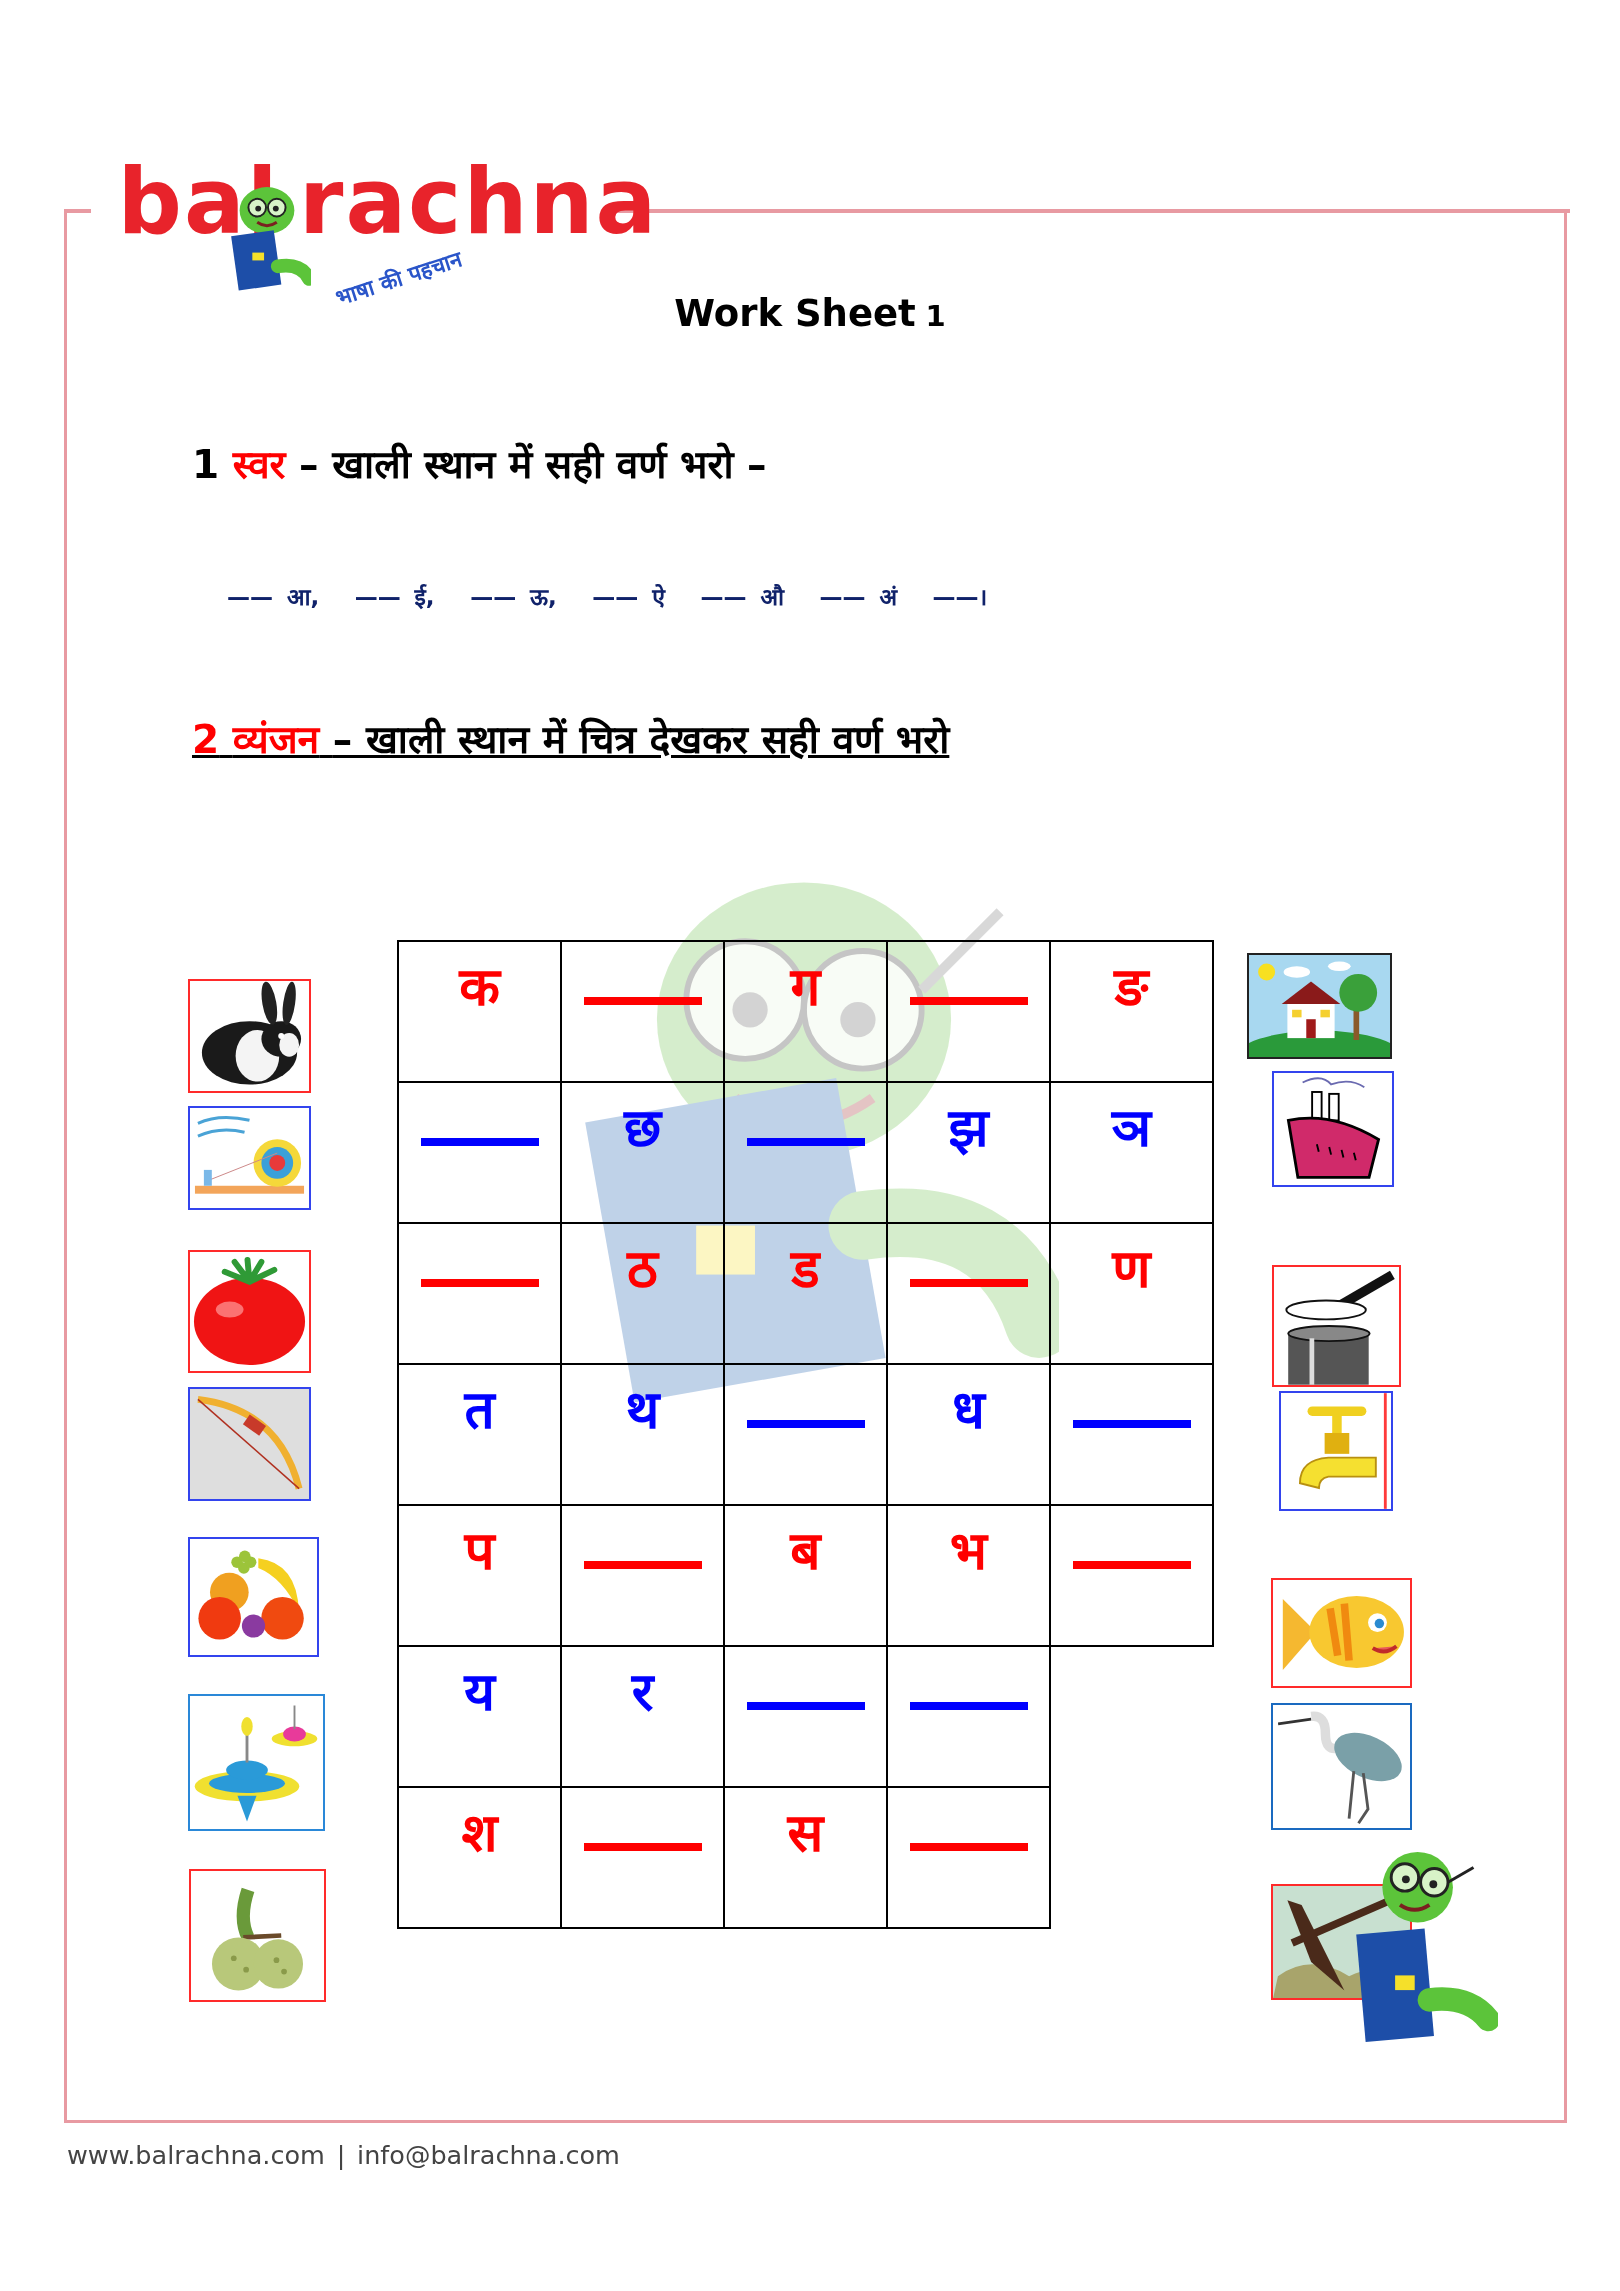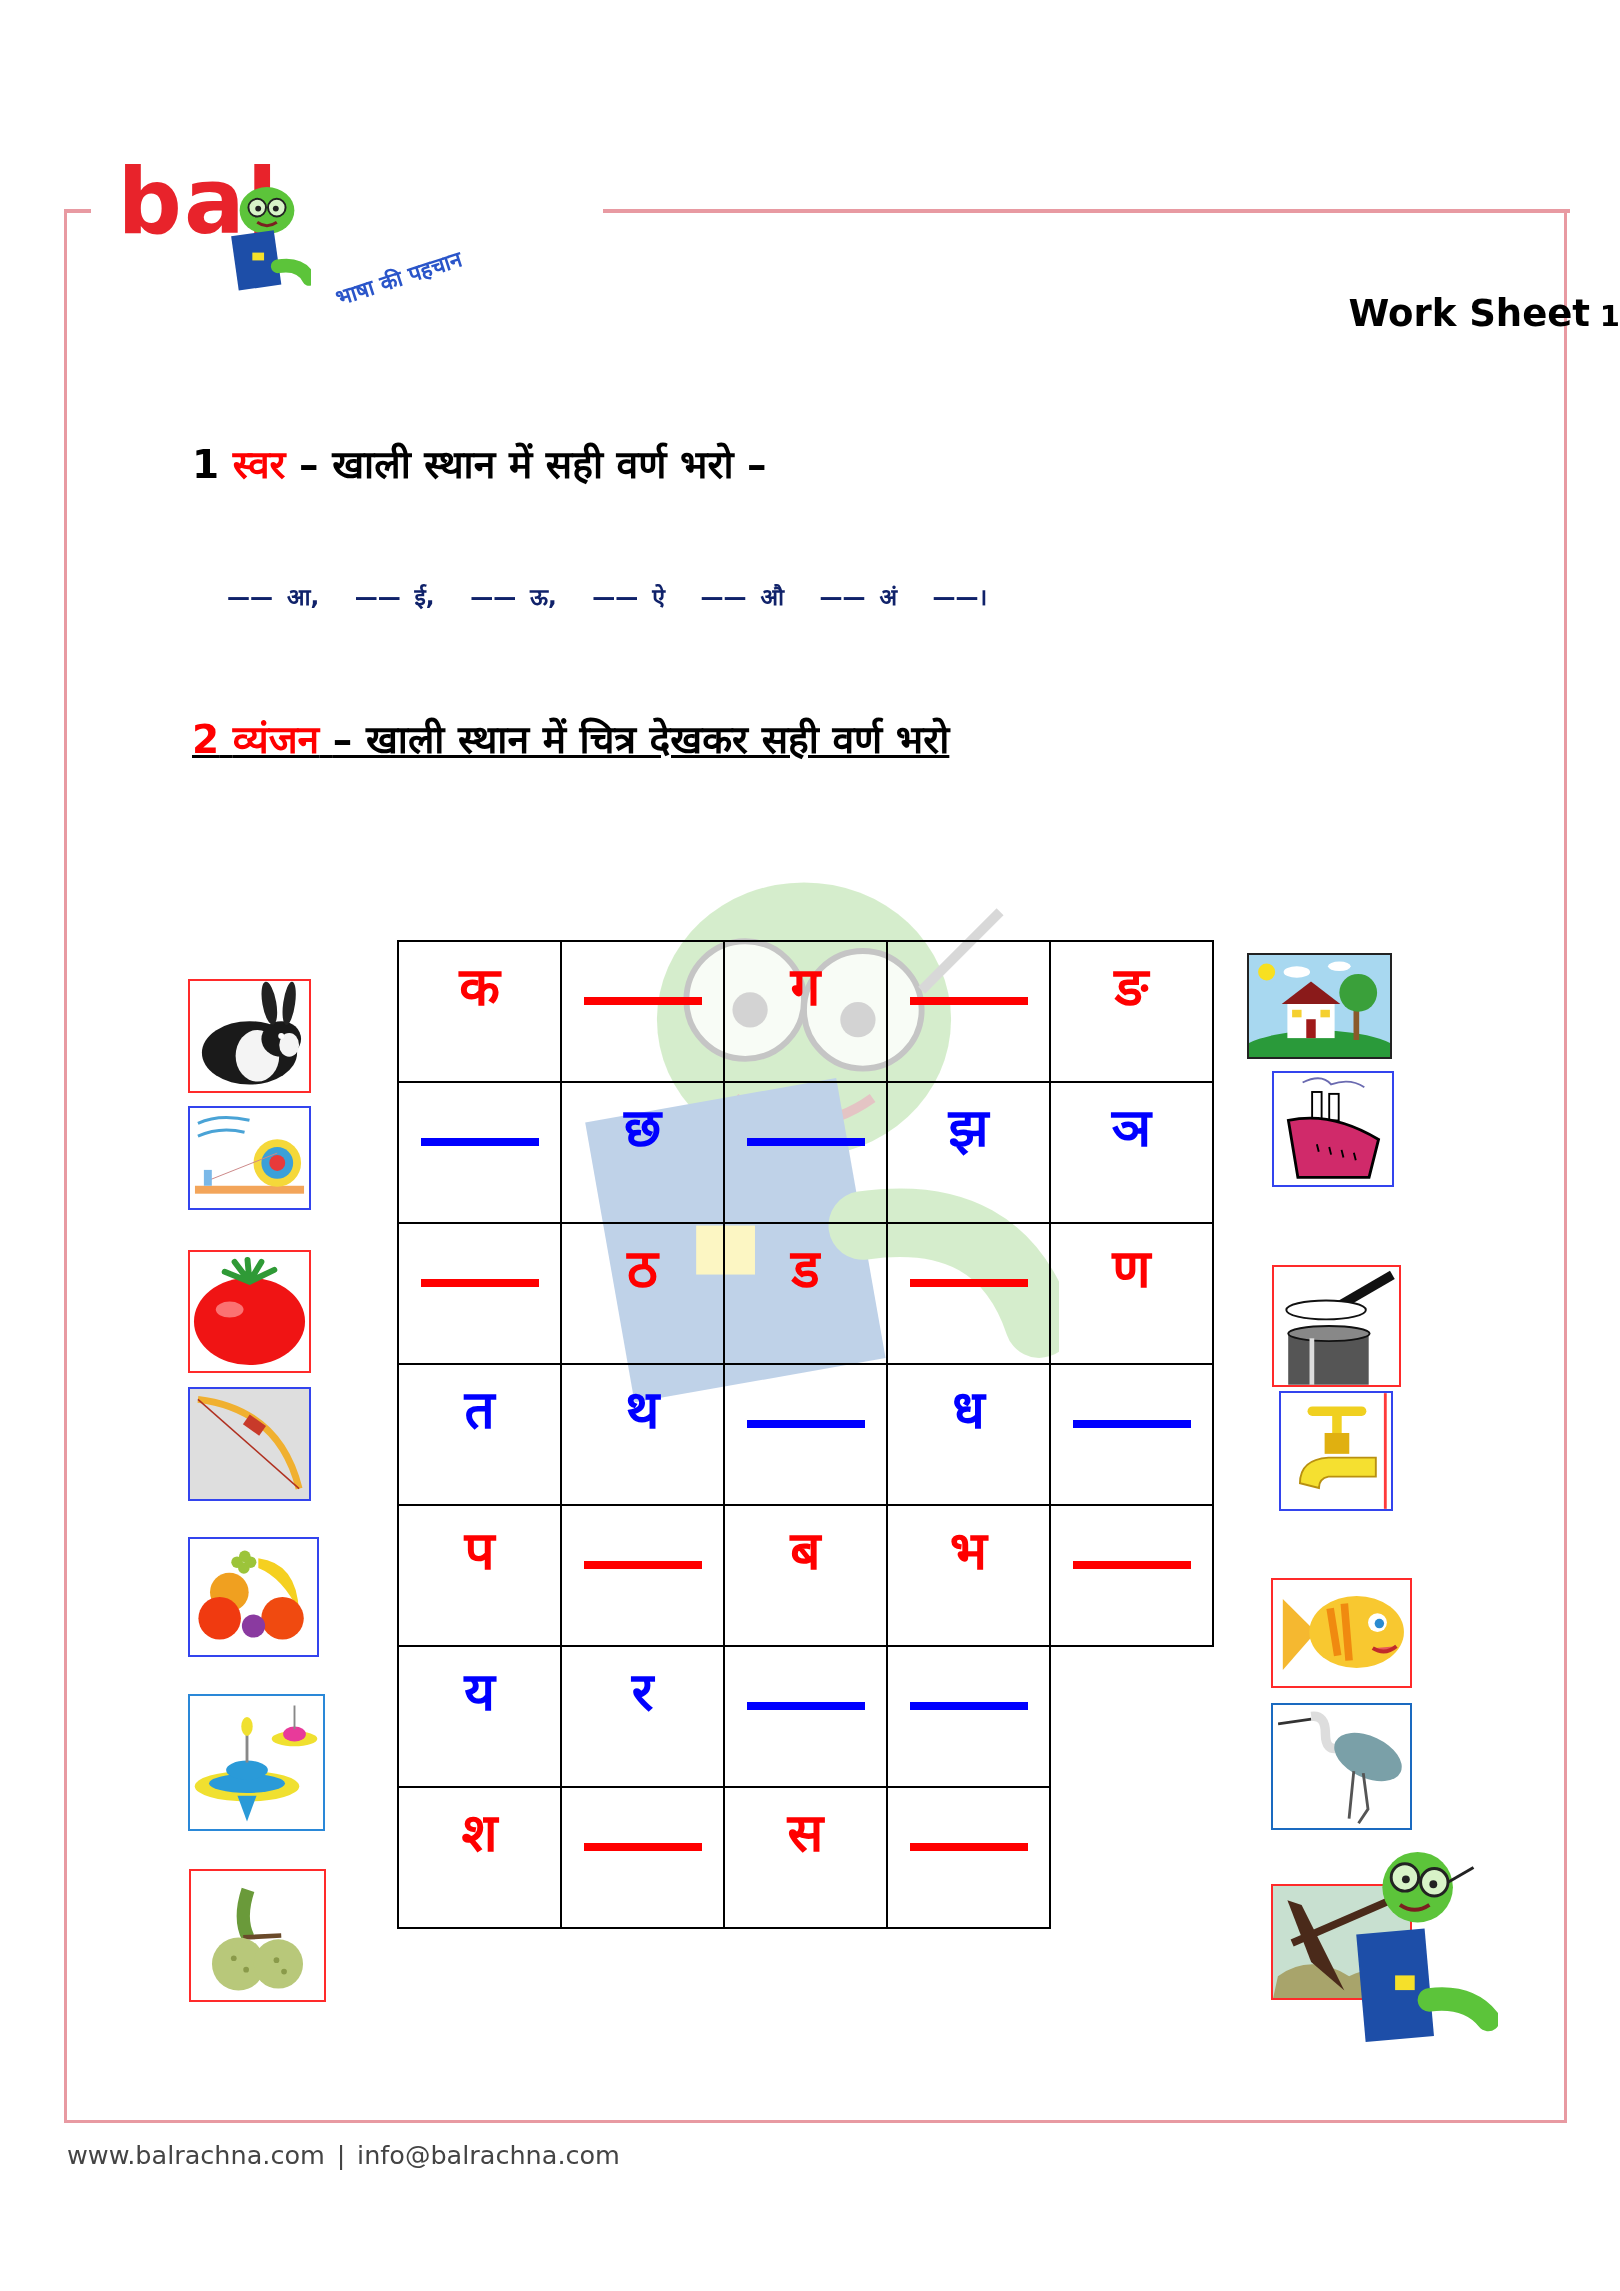--- a/index.html
+++ b/index.html
@@ -11,21 +11,21 @@
   .frame-top-right { position:absolute; left:603px; top:209px; width:967px; height:3.9px; background:#e89aa2; }
 
   .logo { position:absolute; left:98px; top:147px; width:470px; height:176px; }
   .logo-text { position:absolute; top:0; font-family:"DejaVu Sans", sans-serif; font-weight:bold;
                font-size:90px; color:#e8232b; letter-spacing:2px; line-height:1; }
   .logo-bal { left:19.6px; top:9.8px; }
   .logo-rachna { left:201px; top:9.8px; }
   .logo-tagline { position:absolute; left:235px; top:116px; font-size:21.6px; color:#2a55c9;
                   transform:rotate(-18deg); font-weight:bold; }
 
-  .title { position:absolute; left:0; width:1620px; top:292px; text-align:right;
+  .title { position:absolute; left:0; width:1620px; top:292px; text-align:center;
            font-family:"DejaVu Sans", sans-serif; font-weight:bold; font-size:37px; color:#000; }
   .title .num { font-size:29px; margin-left:9.8px; }
 
   .q { position:absolute; left:192px; font-family:"DejaVu Sans", sans-serif; font-weight:bold;
        font-size:39px; color:#000; white-space:nowrap; }
   .q1 { top:436px; }
   .q2 { top:711px;text-decoration:underline; }
   .red { color:#ff0000;margin-top:22px; }
 
   .vowels { position:absolute; left:227px; top:580px; font-family:"DejaVu Sans", sans-serif;
@@ -71,20 +71,21 @@
     <ellipse cx="45" cy="35" rx="28" ry="24" fill="#5cc43a"></ellipse>
     <circle cx="35" cy="32" r="9" fill="#d8f3c8" stroke="#222" stroke-width="2"></circle>
     <circle cx="55" cy="32" r="9" fill="#d8f3c8" stroke="#222" stroke-width="2"></circle>
     <circle cx="36" cy="33" r="3" fill="#222"></circle>
       <circle cx="54" cy="33" r="3" fill="#222"></circle>
     <path d="M35 47 Q45 54 55 47" stroke="#7a2020" stroke-width="3" fill="none"></path>
     <rect x="12" y="58" width="44" height="56" fill="#1d4ea8" transform="rotate(-8 34 86)"></rect>
     <rect x="30" y="78" width="12" height="8" fill="#f5e02a"></rect>
     <path d="M56 92 Q80 88 88 105" stroke="#5cc43a" stroke-width="14" fill="none" stroke-linecap="round"></path>
   </svg>
+  <span class="logo-text logo-rachna">rachna</span>
   <span class="logo-tagline">भाषा की पहचान</span>
 </div>
 
 <div class="title">
   <span>Work Sheet</span><span class="num">1</span>
 </div>
 
 <div class="q q1">
   <span>1</span>
   <span class="red">स्वर</span>

